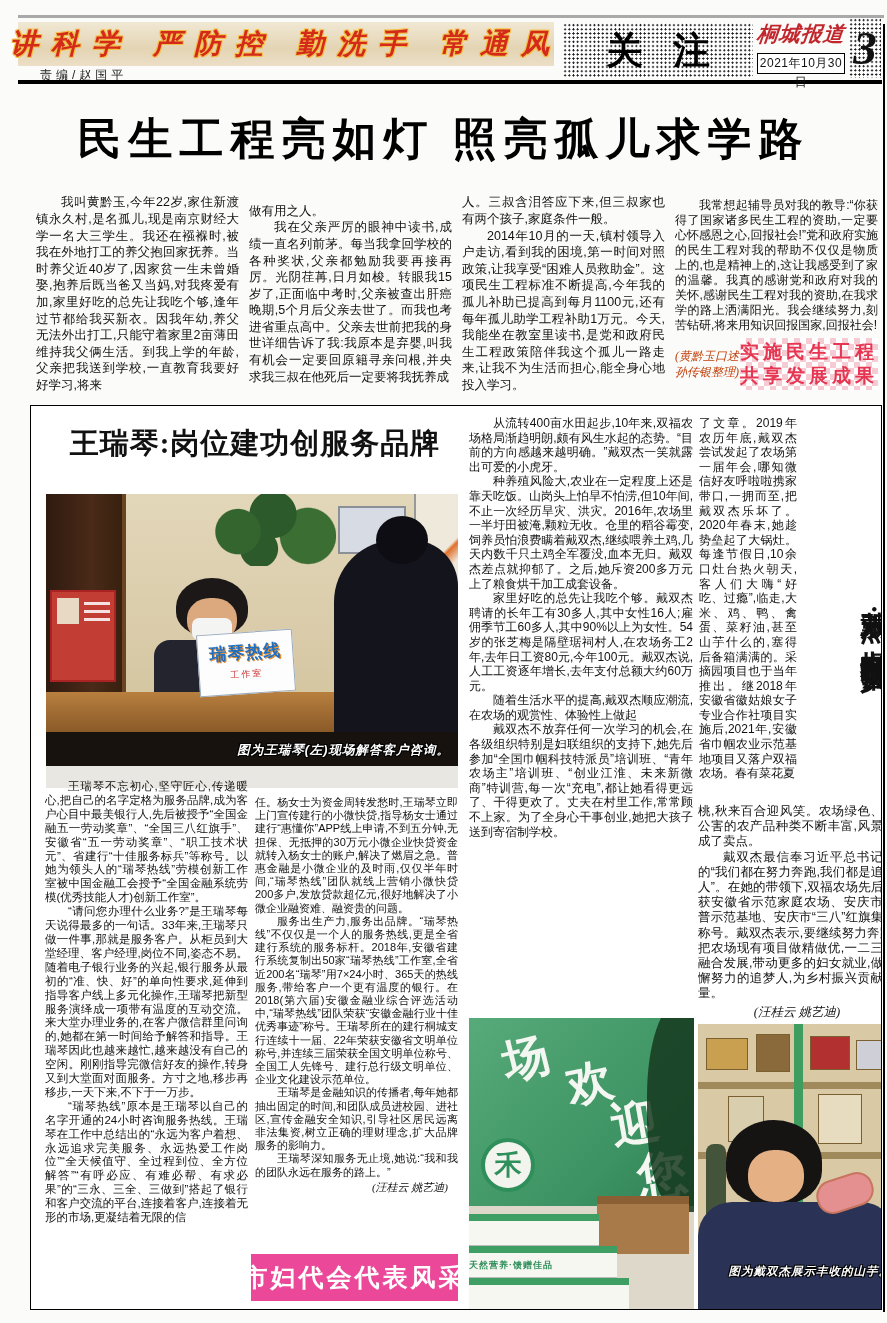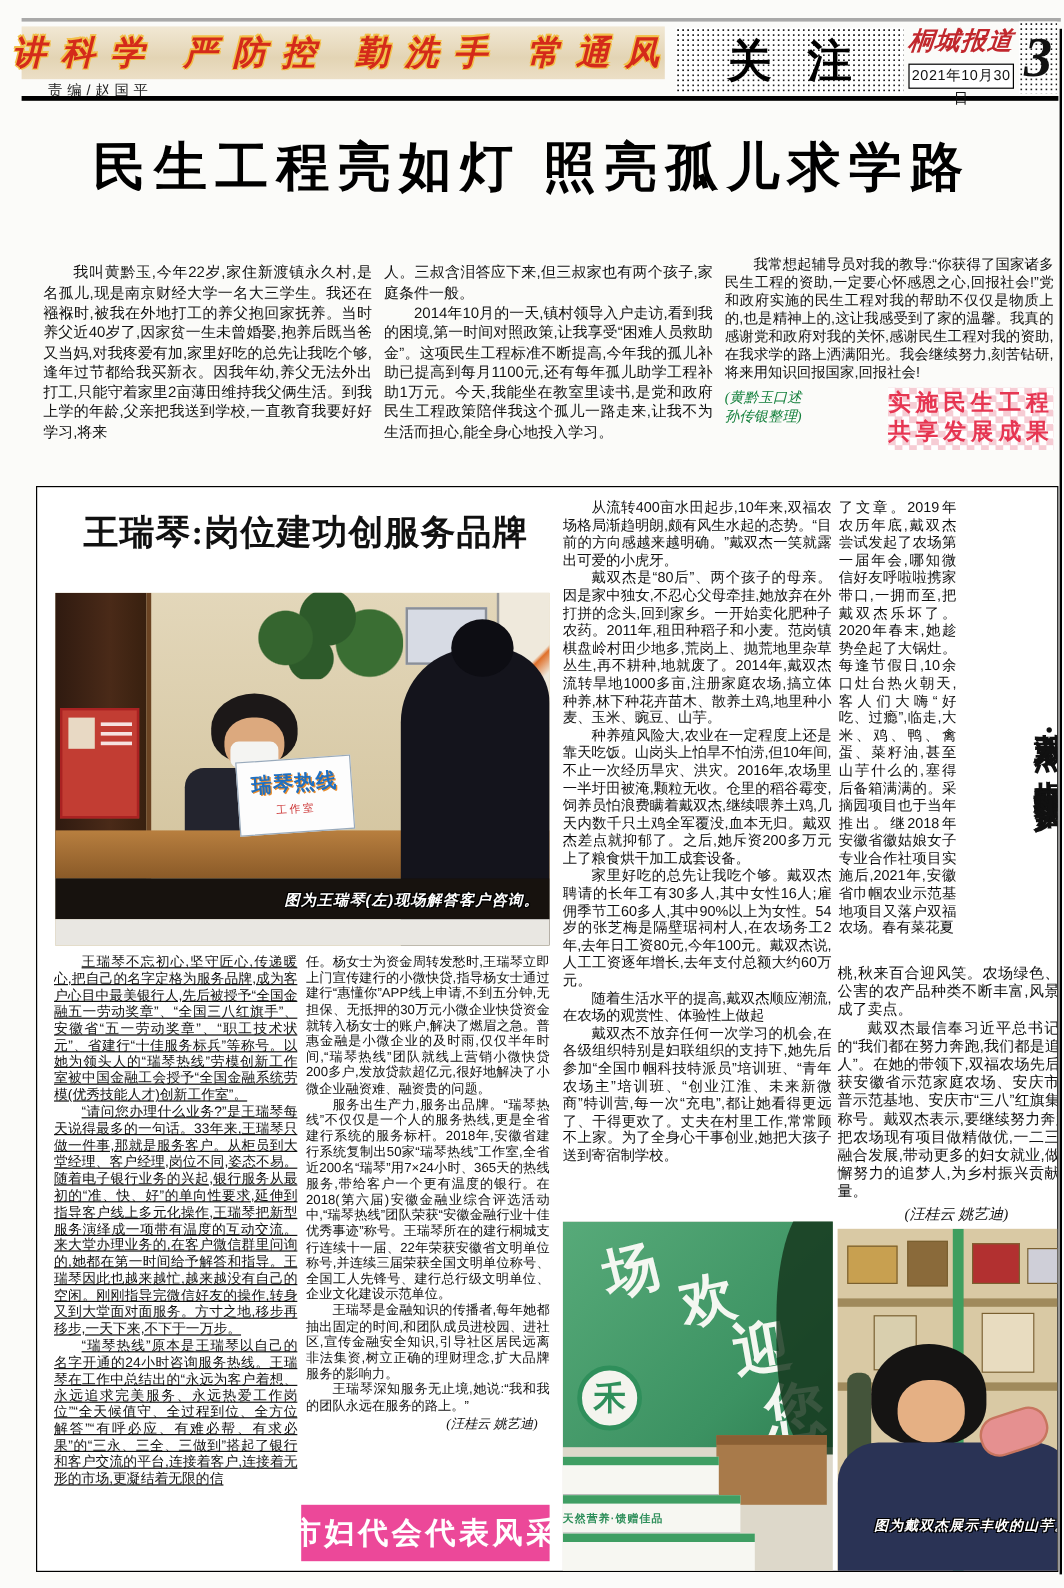--- a/index.html
+++ b/index.html
@@ -31,32 +31,32 @@
     font-family:"Liberation Serif","DejaVu Serif",serif; }
   .right-rule { left:883px; top:24px; width:2px; height:1288px; background:#000; }
   
   .headline { left:30px; top:110px; width:827px; text-align:center; font-size:44px; font-weight:bold;
     letter-spacing:7px; font-family:"Liberation Serif","DejaVu Serif",serif; color:#000; }
   .a1 { left:36px; top:186px; width:842px; height:216px; display:flex; gap:10px; overflow:hidden;align-items:center; }
   .a1 .col { flex:1 1 0; font-size:12.5px; line-height:16.6px; text-align:justify; overflow:hidden; }
   .a1 .col4 { font-size:12px; line-height:15px; display:flex; flex-direction:column; }
   .indent { text-indent:2em; }
   .a1-footer { display:flex; margin-top:5px; align-items:flex-start; }
-  .a1-byline { width:64px; font-size:12px; font-style:italic; color:#15803d; line-height:16px;
-    font-family:"Liberation Serif","DejaVu Serif",serif; }
+  .a1-byline { width:64px; font-size:12px; font-style:italic; color:#c2410c; line-height:16px;
+    font-family:"Liberation Serif","DejaVu Serif",serif;margin-top:10px; }
   .stamp { margin-left:auto; width:138px; height:52px;
     background:repeating-conic-gradient(#f6ccd4 0% 25%,#ffffff 0% 50%); background-size:12px 12px;
     display:flex; flex-direction:column; align-items:center; justify-content:center; }
   .stamp div { color:#e63652; font-weight:bold; font-size:19px; letter-spacing:4px; line-height:24px; white-space:nowrap; }
   
   .lower { left:30px; top:405px; width:852px; height:905px; border:1.5px solid #000; background:#fff; overflow:hidden; }
   .a2-title { left:14px; top:18px; width:420px; text-align:center; font-size:29px; font-weight:bold;
     letter-spacing:1px; font-family:"Liberation Serif","DejaVu Serif",serif; }
   .body-col { font-size:11.5px; line-height:13.6px; text-align:justify; overflow:hidden; }
-  .a2-left  { left:14px; top:390px; width:203px; height:498px; font-size:11.5px; line-height:13.9px;text-decoration:underline; }
+  .a2-left  { left:14px; top:374px; width:203px; height:498px; font-size:11.5px; line-height:13.9px; }
   .a2-right { left:224px; top:390px; width:203px; height:452px; font-size:11px; line-height:13.2px; }
   .a2-byline { text-align:right; font-style:italic; padding-right:10px; margin-top:2px;
     font-family:"Liberation Serif","DejaVu Serif",serif; }
   .fude { left:220px; top:848px; width:207px; height:47px; background:#ec4899; display:flex;
     align-items:center; justify-content:center; }
   .fude span { color:#fff; font-weight:bold; font-size:25px; letter-spacing:3px; white-space:nowrap; }
   .a3-mid    { left:438px; top:10px;  width:224px; height:598px; font-size:12px;   line-height:14.6px; }
   .a3-narrow { left:668px; top:10px;  width:98px;  height:390px; font-size:12px;   line-height:14.6px; }
   .a3-vtitle { left:772px; top:24px;  width:90px;  height:374px; writing-mode:vertical-rl; text-orientation:upright;
     font-size:28px; font-weight:bold; letter-spacing:2px; text-align:center;
@@ -136,20 +136,24 @@
     <span>3</span>
   </div>
 </div>
 
 <div class="abs headline">民生工程亮如灯 照亮孤儿求学路</div>
 <div class="abs a1">
   <div class="col">
     <p class="indent">我叫黄黔玉,今年22岁,家住新渡镇永久村,是名孤儿,现是南京财经大学一名大三学生。我还在襁褓时,被我在外地打工的养父抱回家抚养。当时养父近40岁了,因家贫一生未曾婚娶,抱养后既当爸又当妈,对我疼爱有加,家里好吃的总先让我吃个够,逢年过节都给我买新衣。因我年幼,养父无法外出打工,只能守着家里2亩薄田维持我父俩生活。到我上学的年龄,父亲把我送到学校,一直教育我要好好学习,将来</p>
   </div>
   <div class="col">
+    <p>做有用之人。</p>
+    <p class="indent">我在父亲严厉的眼神中读书,成绩一直名列前茅。每当我拿回学校的各种奖状,父亲都勉励我要再接再厉。光阴荏苒,日月如梭。转眼我15岁了,正面临中考时,父亲被查出肝癌晚期,5个月后父亲去世了。而我也考进省重点高中。父亲去世前把我的身世详细告诉了我:我原本是弃婴,叫我有机会一定要回原籍寻亲问根,并央求我三叔在他死后一定要将我抚养成</p>
+  </div>
+  <div class="col">
     <p>人。三叔含泪答应下来,但三叔家也有两个孩子,家庭条件一般。</p>
     <p class="indent">2014年10月的一天,镇村领导入户走访,看到我的困境,第一时间对照政策,让我享受“困难人员救助金”。这项民生工程标准不断提高,今年我的孤儿补助已提高到每月1100元,还有每年孤儿助学工程补助1万元。今天,我能坐在教室里读书,是党和政府民生工程政策陪伴我这个孤儿一路走来,让我不为生活而担心,能全身心地投入学习。</p>
   </div>
   <div class="col col4">
     <p class="indent">我常想起辅导员对我的教导:“你获得了国家诸多民生工程的资助,一定要心怀感恩之心,回报社会!”党和政府实施的民生工程对我的帮助不仅仅是物质上的,也是精神上的,这让我感受到了家的温馨。我真的感谢党和政府对我的关怀,感谢民生工程对我的资助,在我求学的路上洒满阳光。我会继续努力,刻苦钻研,将来用知识回报国家,回报社会!</p>
     <div class="a1-footer">
       <div class="a1-byline">(黄黔玉口述 孙传银整理)</div>
       <div class="stamp">
         <div>实施民生工程</div>
         <div>共享发展成果</div>
@@ -202,21 +206,20 @@
     <p class="indent">王瑞琴深知服务无止境,她说:“我和我的团队永远在服务的路上。”</p>
     <p class="a2-byline">(汪桂云 姚艺迪)</p>
   </div>
 
   <div class="abs fude">
     <span>市妇代会代表风采</span>
   </div>
 
   <div class="abs body-col a3-mid">
     <p class="indent">从流转400亩水田起步,10年来,双福农场格局渐趋明朗,颇有风生水起的态势。“目前的方向感越来越明确。”戴双杰一笑就露出可爱的小虎牙。</p>
-    <p class="indent">戴双杰是“80后”、两个孩子的母亲。因是家中独女,不忍心父母牵挂,她放弃在外打拼的念头,回到家乡。一开始卖化肥种子农药。2011年,租田种稻子和小麦。范岗镇棋盘岭村田少地多,荒岗上、抛荒地里杂草丛生,再不耕种,地就废了。2014年,戴双杰流转旱地1000多亩,注册家庭农场,搞立体种养,林下种花卉苗木、散养土鸡,地里种小麦、玉米、豌豆、山芋。</p>
     <p class="indent">种养殖风险大,农业在一定程度上还是靠天吃饭。山岗头上怕旱不怕涝,但10年间,不止一次经历旱灾、洪灾。2016年,农场里一半圩田被淹,颗粒无收。仓里的稻谷霉变,饲养员怕浪费瞒着戴双杰,继续喂养土鸡,几天内数千只土鸡全军覆没,血本无归。戴双杰差点就抑郁了。之后,她斥资200多万元上了粮食烘干加工成套设备。</p>
     <p class="indent">家里好吃的总先让我吃个够。戴双杰聘请的长年工有30多人,其中女性16人;雇佣季节工60多人,其中90%以上为女性。54岁的张芝梅是隔壁琚祠村人,在农场务工2年,去年日工资80元,今年100元。戴双杰说,人工工资逐年增长,去年支付总额大约60万元。</p>
     <p class="indent">随着生活水平的提高,戴双杰顺应潮流,在农场的观赏性、体验性上做起</p>
     <p class="indent">戴双杰不放弃任何一次学习的机会,在各级组织特别是妇联组织的支持下,她先后参加“全国巾帼科技特派员”培训班、“青年农场主”培训班、“创业江淮、未来新微商”特训营,每一次“充电”,都让她看得更远了、干得更欢了。丈夫在村里工作,常常顾不上家。为了全身心干事创业,她把大孩子送到寄宿制学校。</p>
   </div>
   <div class="abs body-col a3-narrow">
     <p>了文章。2019年农历年底,戴双杰尝试发起了农场第一届年会,哪知微信好友呼啦啦携家带口,一拥而至,把戴双杰乐坏了。2020年春末,她趁势垒起了大锅灶。每逢节假日,10余口灶台热火朝天,客人们大嗨“好吃、过瘾”,临走,大米、鸡、鸭、禽蛋、菜籽油,甚至山芋什么的,塞得后备箱满满的。采摘园项目也于当年推出。继2018年安徽省徽姑娘女子专业合作社项目实施后,2021年,安徽省巾帼农业示范基地项目又落户双福农场。春有菜花夏</p>
   </div>
   <div class="abs a3-vtitle">戴双杰:巾帼科技示范带头人</div>
   <div class="abs body-col a3-wide">

